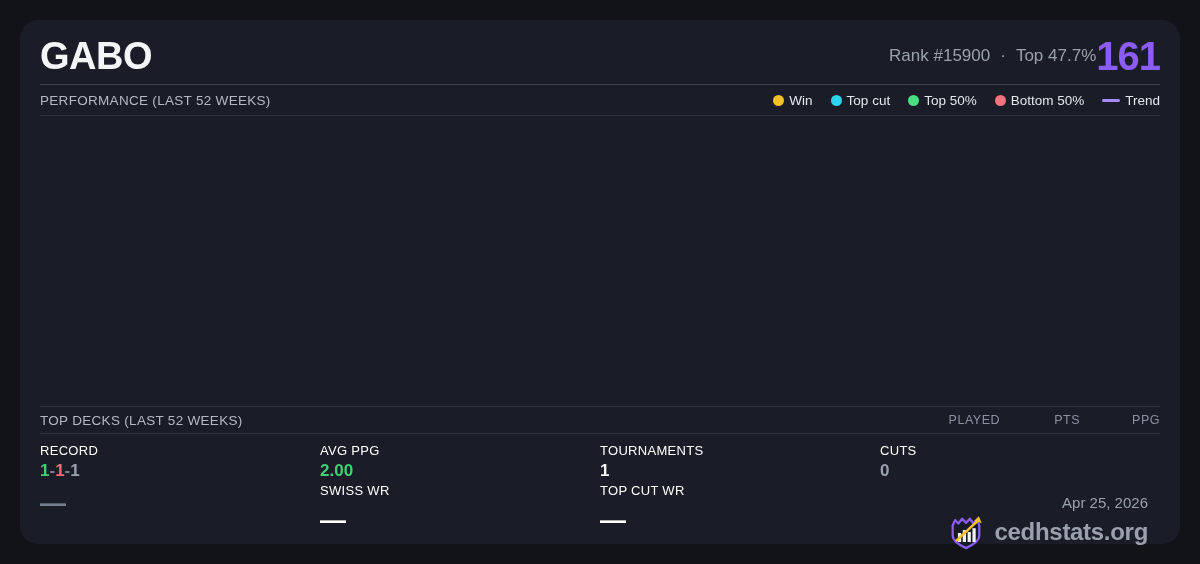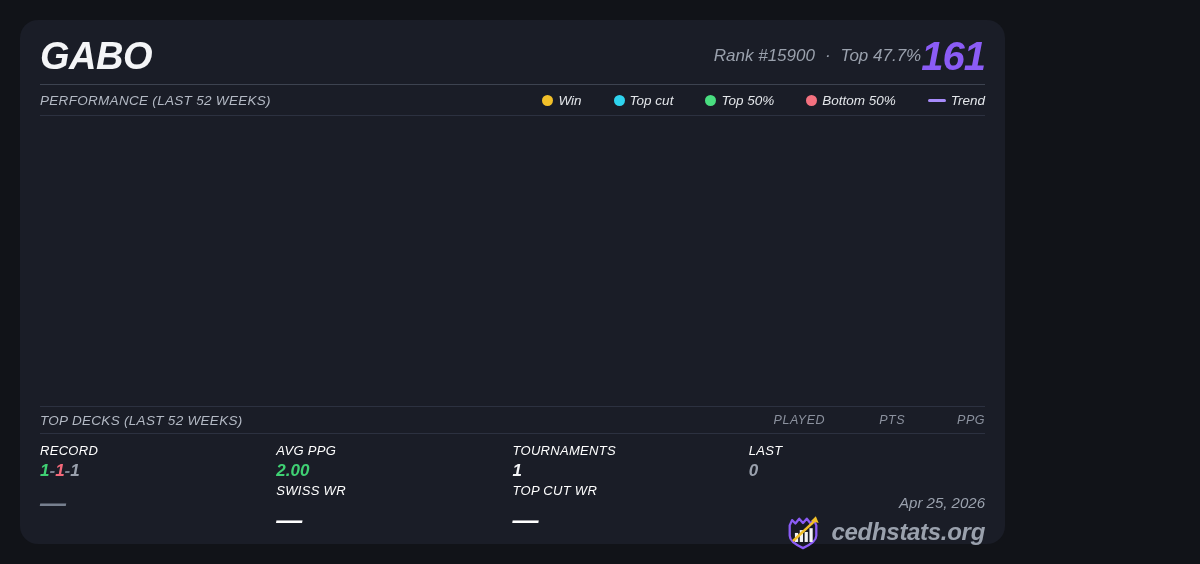--- a/index.html
+++ b/index.html
@@ -5,27 +5,26 @@
   * { margin: 0; padding: 0; box-sizing: border-box; }
   html, body {
     width: 1200px; height: 564px;
     background: #111318;
     font-family: "Liberation Sans", sans-serif;
     overflow: hidden;
   }
   .card {
     position: absolute;
     left: 20px; top: 20px;
-    width: 985px; height: 524px;
+    width: 1160px; height: 524px;
     background: #1a1d27;
     border-radius: 18px;
     padding: 0 20px;
     display: flex;
     flex-direction: column;
-    font-style: italic;
   }
   .divider { height: 1px; background: #2c3140; width: 100%; flex: none; }
   .divider.strong { background: #3d4350; }
 
   
   .header-row {
     height: 64px; flex: none;
     display: flex; align-items: center; justify-content: space-between;
     padding-top: 8px;
   }
@@ -35,21 +34,21 @@
   .header-right { display: flex; align-items: center; }
   .rank-line { display: flex; align-items: center; gap: 10px; color: #9aa1ad; font-size: 17px; }
   .score { font-size: 40px; font-weight: 800; color: #8b5cf6; letter-spacing: -1px; }
 
   
   .perf-row {
     height: 30px; flex: none;
     display: flex; align-items: center; justify-content: space-between;
   }
   .section-title { font-size: 13.5px; color: #b3b9c4; letter-spacing: 0.3px; }
-  .legend { display: flex; align-items: center; gap: 32px; margin-left: 36px; }
+  .legend { display: flex; align-items: center; gap: 18px; margin-left: 36px; }
   .legend-item { display: flex; align-items: center; gap: 5px; font-size: 13.5px; color: #e3e6ea; }
   .dot { width: 11px; height: 11px; border-radius: 50%; flex: none; }
   .dot-win { background: #f2c029; }
   .dot-topcut { background: #2ed3ee; }
   .dot-top50 { background: #49de80; }
   .dot-bottom50 { background: #f4717f; }
   .trend-line { width: 18px; height: 3px; border-radius: 2px; background: #a78bfa; flex: none; }
 
   
   .chart-area { height: 290px; flex: none; }
@@ -70,21 +69,21 @@
   .stat-value.green { color: #3fd073; }
   .stat-value.muted { color: #9aa1ad; }
   .record-sep { color: #7a8290; }
   .record-loss { color: #f4697a; }
   .record-draw { color: #9aa1ad; }
   .record-win { color: #3fd073; }
   .dash-value { font-size: 26px; font-weight: 700; line-height: 1; margin-top: 9px; color: #ffffff; }
   .dash-value.gray { color: #77808f; }
 
   .footer-right {
-    position: absolute; right: 0; top: 60px;
+    position: absolute; right: 12px; top: 60px;
     display: flex; flex-direction: column; align-items: flex-end;
   }
   .footer-date { font-size: 15px; color: #9aa1ad; }
   .brand-row { display: flex; align-items: center; gap: 10px; margin-top: 2px; }
   .brand-text { font-size: 24px; font-weight: 700; color: #9aa1ad; letter-spacing: -0.3px; }
   .logo-svg { display: block; }
 </style>
 </head>
 <body>
 
@@ -164,21 +163,21 @@
       </div>
 
       <div>
         <div class="stat-label">TOURNAMENTS</div>
         <div class="stat-value">1</div>
         <div class="stat-label">TOP CUT WR</div>
         <div class="dash-value">—</div>
       </div>
 
       <div>
-        <div class="stat-label">LAST</div>
+        <div class="stat-label">CUTS</div>
         <div class="stat-value muted">0</div>
       </div>
 
     </div>
 
     <div class="footer-right">
       <div class="footer-date">Apr 25, 2026</div>
       <div class="brand-row">
         <svg class="logo-svg" width="38" height="38" viewBox="0 0 40 40">
           <path d="M6 13 L8.5 7.5 L12 11 L16 6 L20 10.5 L24 6 L28 11 L31.5 7.5 L34 13 L34 24 Q34 30.5 20 37 Q6 30.5 6 24 Z" fill="#171a24" stroke="#8b5cf6" stroke-width="2.4" stroke-linejoin="round"></path>

